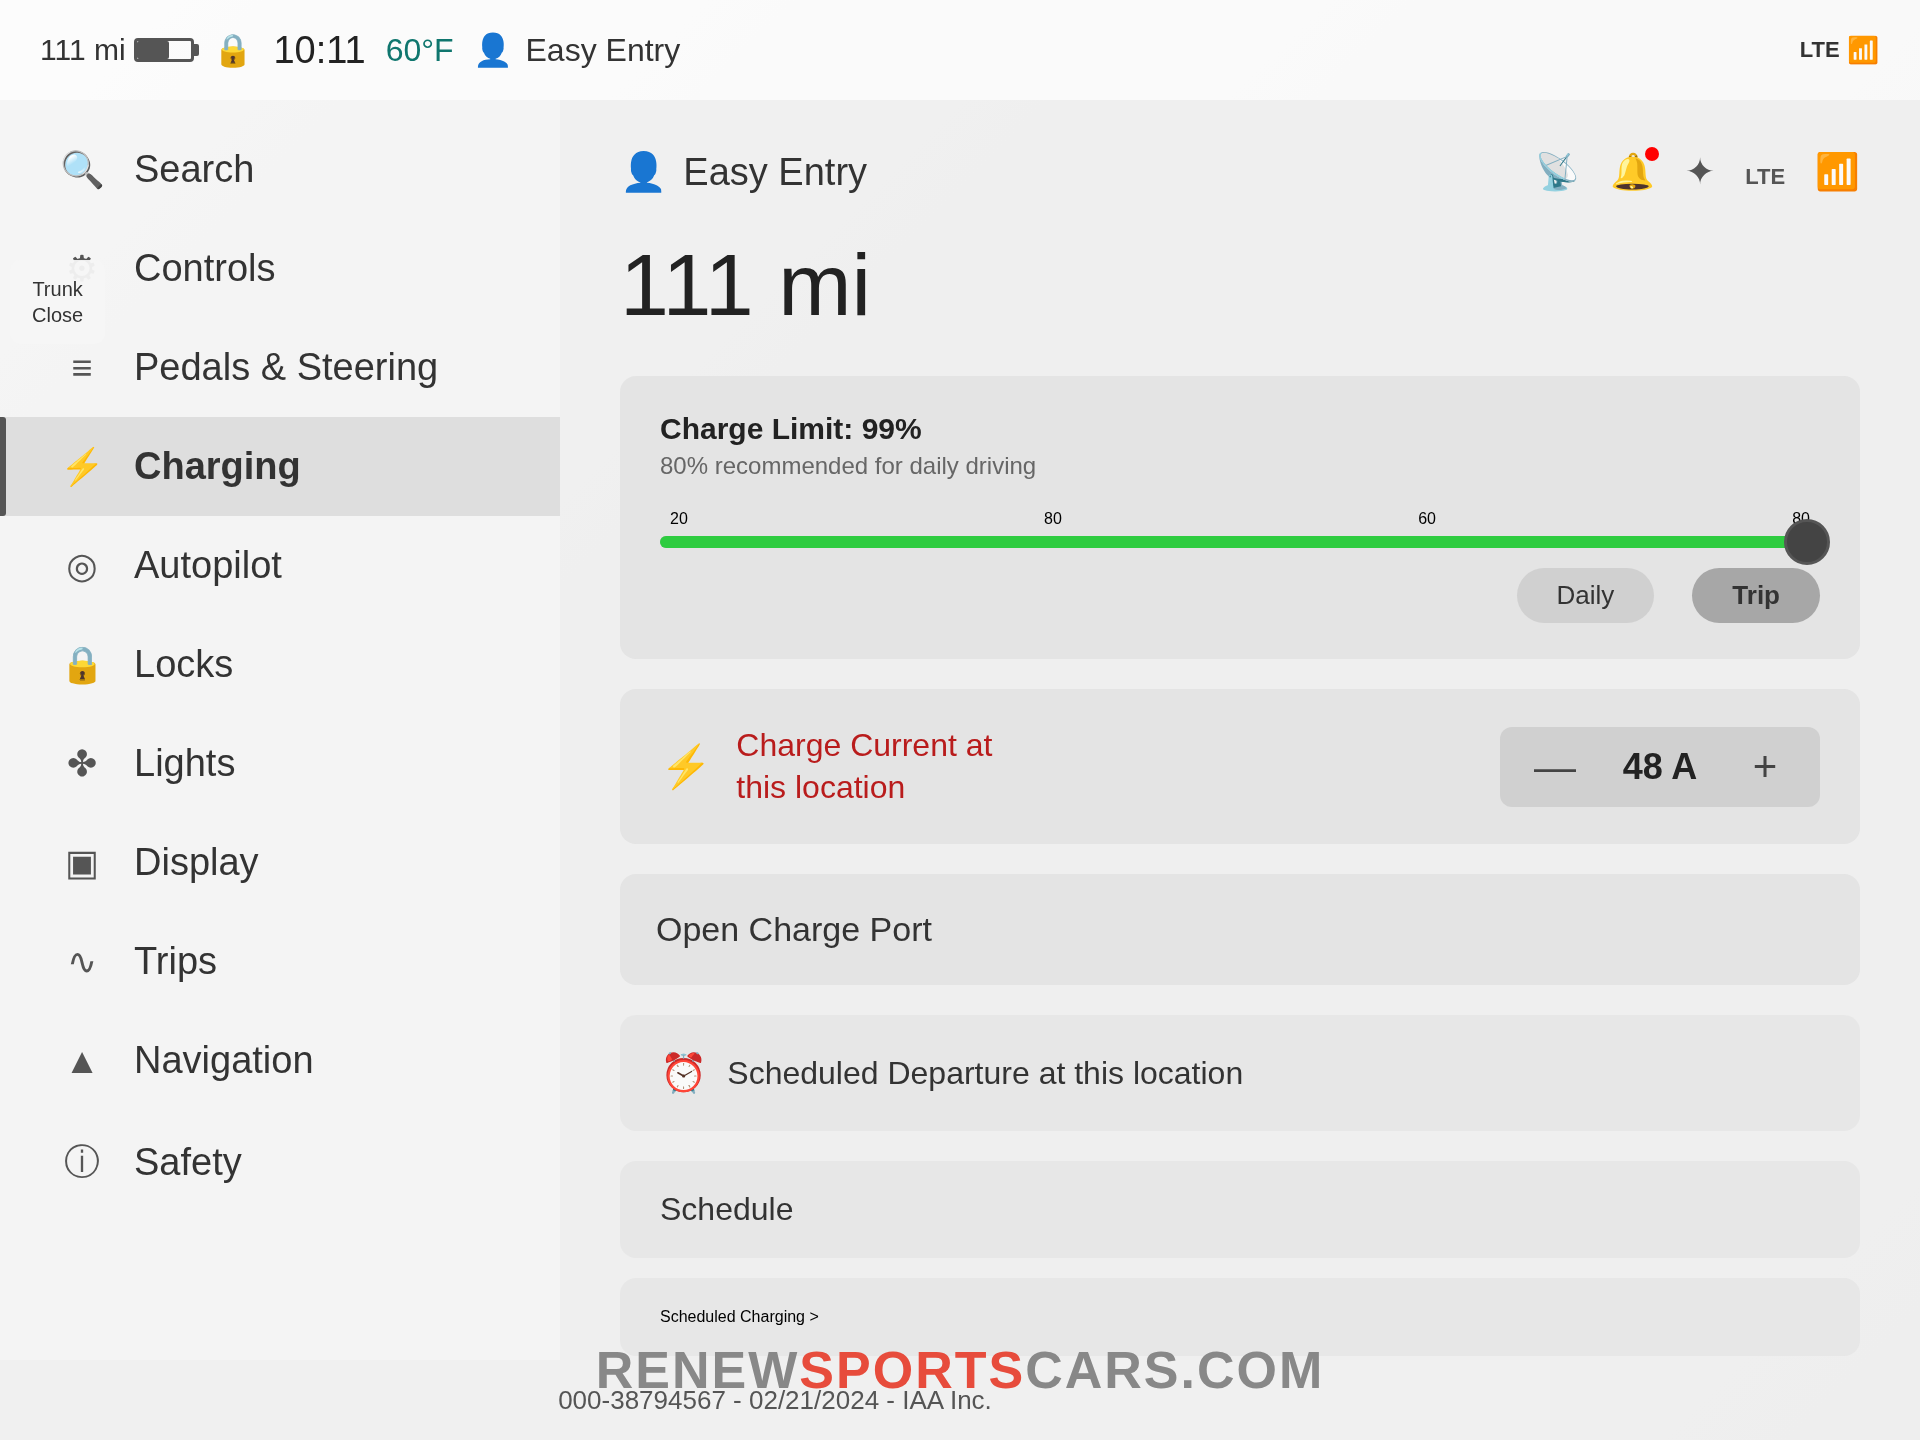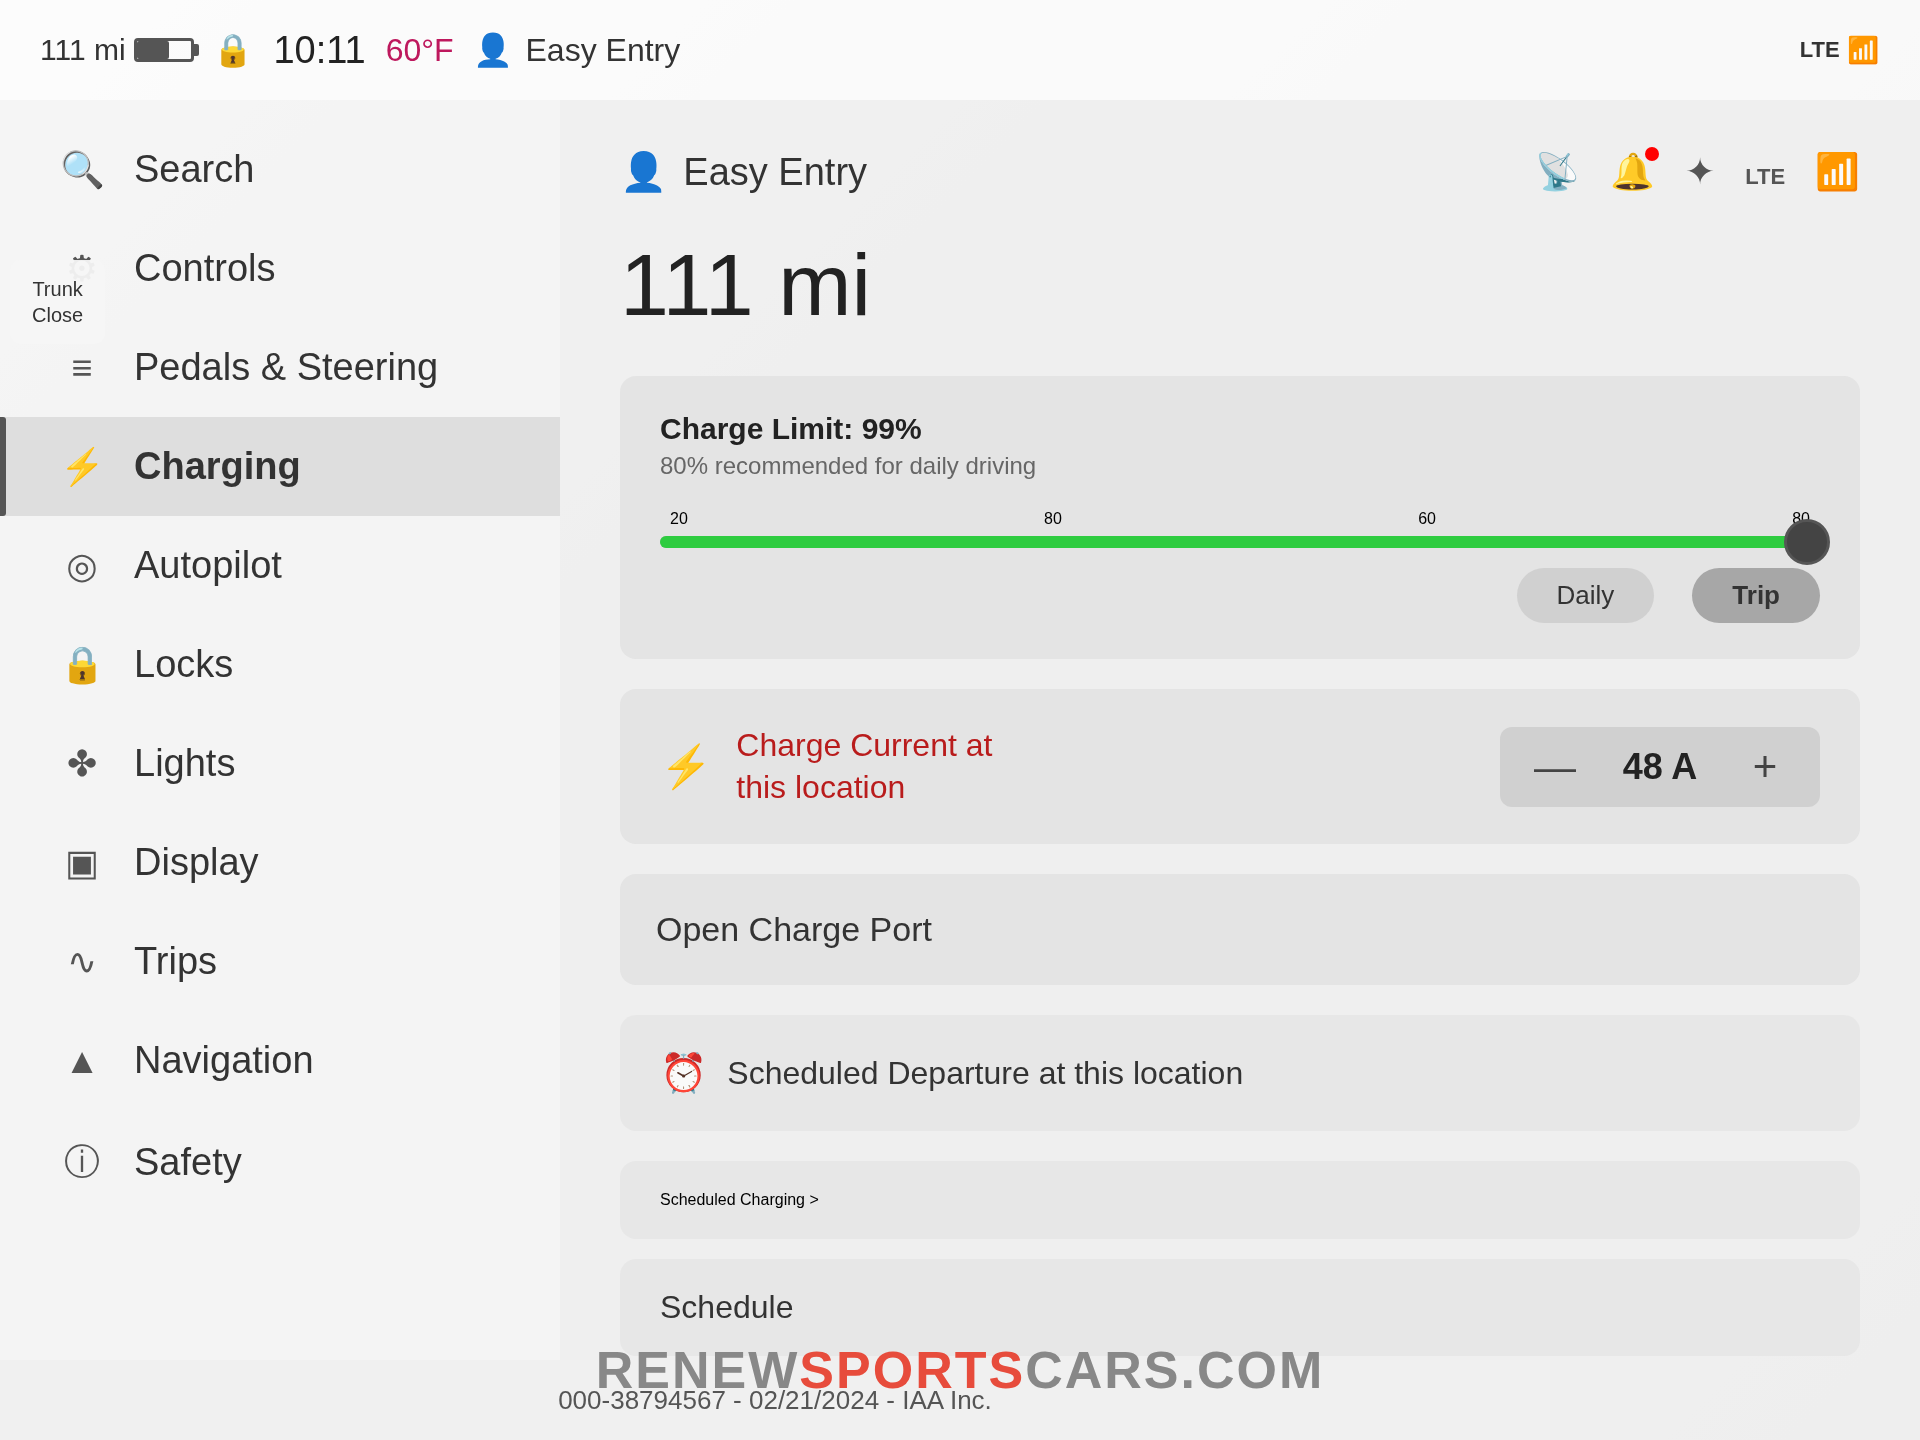--- a/index.html
+++ b/index.html
@@ -84,21 +84,21 @@
     }
 
     .time-display {
       font-size: 38px;
       font-weight: 400;
       color: #222;
     }
 
     .temp-display {
       font-size: 32px;
-      color: #be185d;
+      color: #0f766e;
     }
 
     .profile-section {
       display: flex;
       align-items: center;
       gap: 12px;
       font-size: 32px;
       color: #333;
     }
 
@@ -615,25 +615,25 @@
   <div class="charge-port-btn">
     <span class="charge-port-label">Open Charge Port</span>
   </div>
 
   <div class="scheduled-section">
     <span class="scheduled-icon">⏰</span>
     <span class="scheduled-label">Scheduled Departure at this location</span>
   </div>
 
   <div class="schedule-area">
+    <span class="schedule-label">Schedule</span>
+  </div>
+
+  <div class="schedule-area">
     <span>Scheduled Charging &gt;</span>
-  </div>
-
-  <div class="schedule-area">
-    <span class="schedule-label">Schedule</span>
   </div>
 </div>
 
 <div class="watermark">
   <div class="watermark-brand">
     <span class="renew">RENEW</span><span class="sports">SPORTS</span><span class="cars">CARS.COM</span>
   </div>
 </div>
 
 <div class="bottom-bar">

